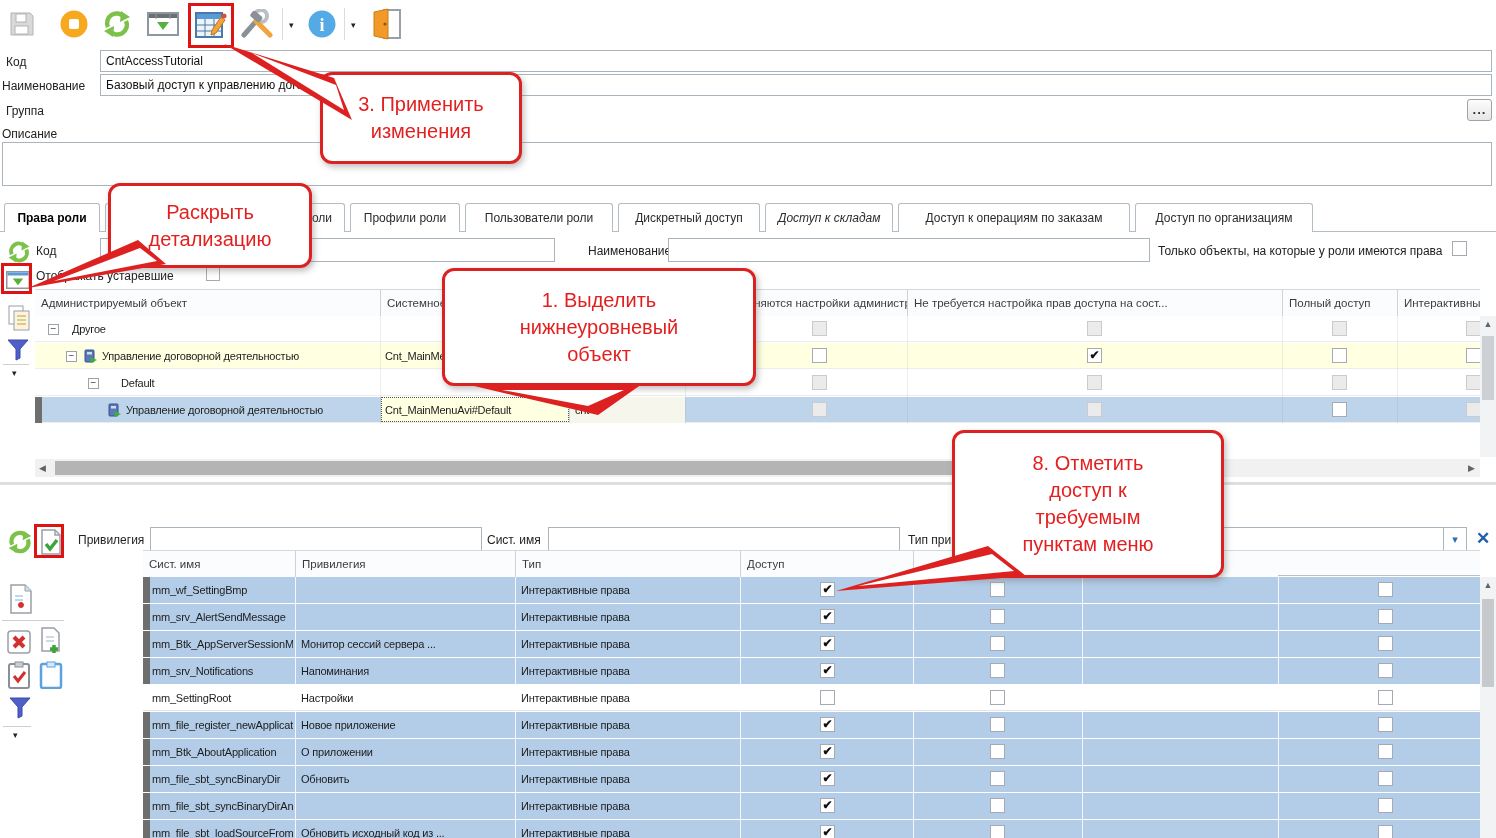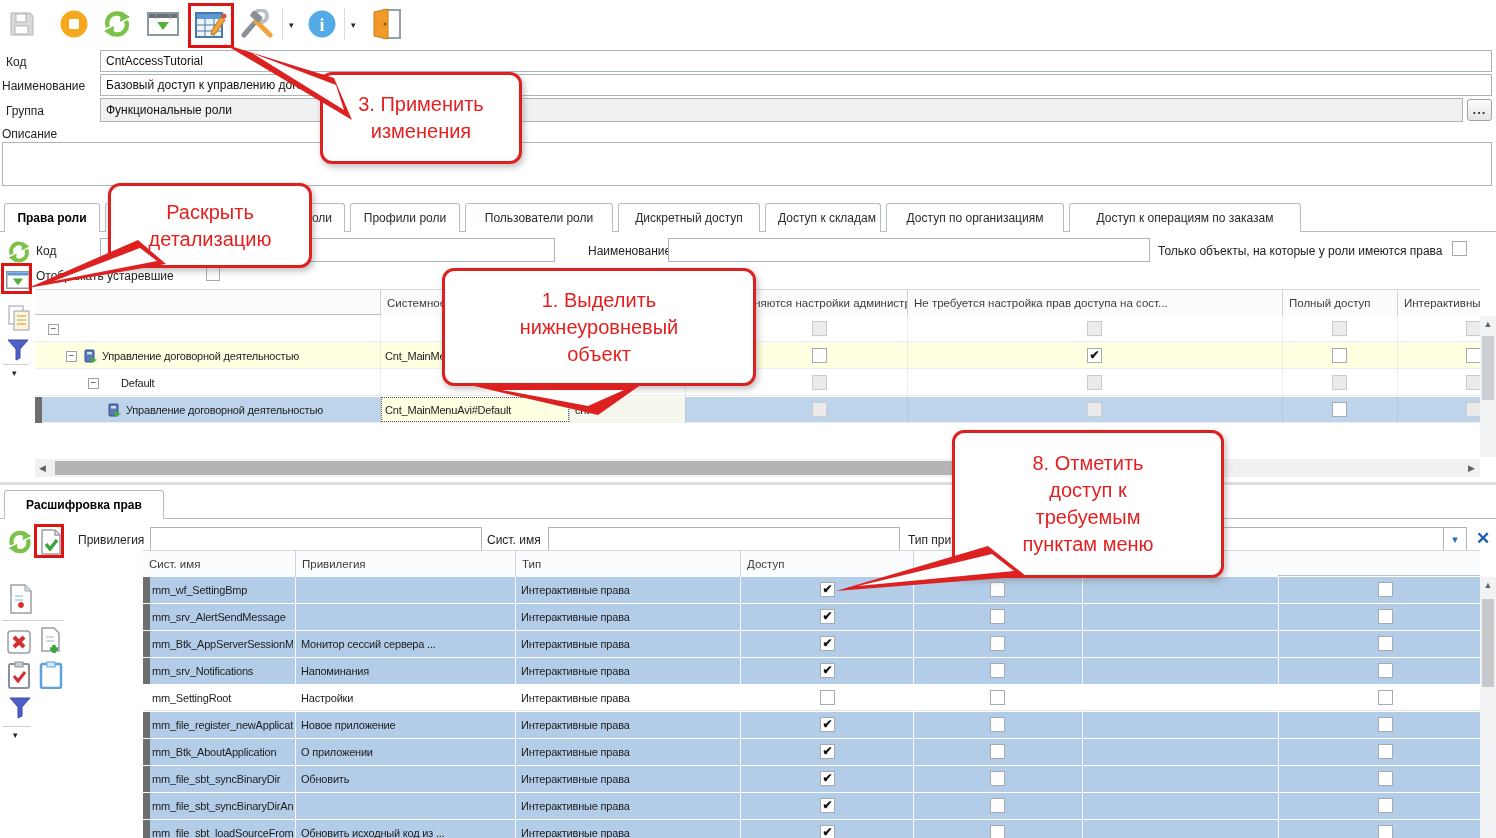--- a/index.html
+++ b/index.html
@@ -110,34 +110,33 @@
           <circle cx="13" cy="16" r="1.6" fill="#8a5a10"></circle>
         </svg>
       </span>
   </div>
 
   <span class="lbl" style="left:6px;top:55px">Код</span>
   <input class="tb" style="left: 100px; top: 50px; width: 1392px; height: 22px;" value="CntAccessTutorial">
   <span class="lbl" style="left:2px;top:79px">Наименование</span>
   <input class="tb" style="left: 100px; top: 74px; width: 1392px; height: 22px;" value="Базовый доступ к управлению договорной деятельностью">
   <span class="lbl" style="left:6px;top:104px">Группа</span>
-  <input class="tb gray" style="left: 100px; top: 98px; width: 1363px; height: 24px;" value="Функциональные роли">
   <button class="btn-browse" style="left:1467px;top:99px;width:25px;height:22px">...</button>
   <span class="lbl" style="left:2px;top:127px">Описание</span>
   <textarea class="tb" style="left: 2px; top: 142px; width: 1490px; height: 44px; resize: none;"></textarea>
 
   <div class="tabbar" id="tabbar-top" style="top:202px">
       <div class="tab active" style="width: 96px; pointer-events: auto; text-align: center;">Права роли</div>
       <div class="tab" style="width: 240px; pointer-events: auto; text-align: right; padding-right: 12px;">роли</div>
       <div class="tab" style="width: 110px; pointer-events: auto; text-align: center;">Профили роли</div>
       <div class="tab" style="width: 148px; pointer-events: auto; text-align: center;">Пользователи роли</div>
       <div class="tab" style="width: 142px; pointer-events: auto; text-align: center;">Дискретный доступ</div>
-      <div class="tab" style="width: 116px; pointer-events: auto; text-align: center;">Доступ к складам</div>
+      <div class="tab" style="width: 128px; pointer-events: auto; text-align: center; font-style: italic;">Доступ к складам</div>
+      <div class="tab" style="width: 232px; pointer-events: auto; text-align: center;">Доступ к операциям по заказам</div>
       <div class="tab" style="width: 178px; pointer-events: auto; text-align: center;">Доступ по организациям</div>
-      <div class="tab" style="width: 232px; pointer-events: auto; text-align: center;">Доступ к операциям по заказам</div>
     </div>
 
   <span class="icb" style="left:5px;top:238px;width:28px;height:28px">
     <svg width="24" height="24" viewBox="0 0 30 30">
         <path d="M6 18 A9.5 9.5 0 0 1 22 8" stroke="#7cc24a" stroke-width="5" fill="none"></path>
         <polygon points="19,2 28,8 18,13" fill="#7cc24a"></polygon>
         <path d="M24 12 A9.5 9.5 0 0 1 8 22" stroke="#7cc24a" stroke-width="5" fill="none"></path>
         <polygon points="11,28 2,22 12,17" fill="#7cc24a"></polygon>
       </svg>
     </span>
@@ -169,37 +168,39 @@
   <input class="tb" style="left: 100px; top: 238px; width: 455px; height: 24px;" value="">
   <span class="lbl" style="left:588px;top:244px">Наименование</span>
   <input class="tb" style="left: 668px; top: 238px; width: 482px; height: 24px;" value="">
   <span class="lbl" style="left:1158px;top:244px">Только объекты, на которые у роли имеются права</span>
   <span class="cb" style="left:1452px;top:241px"></span>
   <span class="lbl" style="left:36px;top:269px">Отображать устаревшие</span>
   <span class="cb" style="left:206px;top:267px;width:14px;height:14px"></span>
 
   <div id="top-grid" class="abs" style="left:0;top:0;width:1496px;height:838px;pointer-events:none">
       <div class="abs" style="left: 35px; top: 289px; width: 1445px; height: 26px; background: rgb(251, 252, 253); border-top: 1px solid rgb(212, 217, 222); border-bottom: 1px solid rgb(185, 191, 197); pointer-events: auto;"></div>
+      <div class="hdrcell" style="left: 35px; top: 290px; width: 345px; pointer-events: auto; border-left: none;">Администрируемый объект</div>
       <div class="hdrcell" style="left: 380px; top: 290px; width: 190px; pointer-events: auto;">Системное имя</div>
       <div class="hdrcell" style="left: 570px; top: 290px; width: 115px; pointer-events: auto;"></div>
       <div class="hdrcell" style="left: 685px; top: 290px; width: 222px; pointer-events: auto;">Распространяются настройки администри...</div>
       <div class="hdrcell" style="left: 907px; top: 290px; width: 375px; pointer-events: auto;">Не требуется настройка прав доступа на сост...</div>
       <div class="hdrcell" style="left: 1282px; top: 290px; width: 115px; pointer-events: auto;">Полный доступ</div>
       <div class="hdrcell" style="left: 1397px; top: 290px; width: 83px; pointer-events: auto;">Интерактивные права</div>
       <div class="abs" style="left: 35px; top: 316px; width: 1445px; height: 26px; background: rgb(255, 255, 255); border-bottom: 1px solid rgb(237, 237, 237); pointer-events: auto;"></div>
       <div class="abs" style="left: 35px; top: 343px; width: 1445px; height: 26px; background: rgb(255, 255, 225); border-bottom: 1px solid rgb(237, 237, 237); pointer-events: auto;"></div>
       <div class="abs" style="left: 35px; top: 370px; width: 1445px; height: 26px; background: rgb(255, 255, 255); border-bottom: 1px solid rgb(237, 237, 237); pointer-events: auto;"></div>
       <div class="abs" style="left: 35px; top: 397px; width: 1445px; height: 26px; background: rgb(189, 212, 234); border-bottom: 1px solid rgb(237, 237, 237); pointer-events: auto;"></div>
       <div class="vline" style="left: 380px; top: 316px; height: 108px; background: rgba(150, 160, 170, 0.18); pointer-events: auto;"></div>
       <div class="vline" style="left: 570px; top: 316px; height: 108px; background: rgba(150, 160, 170, 0.18); pointer-events: auto;"></div>
       <div class="vline" style="left: 685px; top: 316px; height: 108px; background: rgba(150, 160, 170, 0.18); pointer-events: auto;"></div>
       <div class="vline" style="left: 907px; top: 316px; height: 108px; background: rgba(150, 160, 170, 0.18); pointer-events: auto;"></div>
       <div class="vline" style="left: 1282px; top: 316px; height: 108px; background: rgba(150, 160, 170, 0.18); pointer-events: auto;"></div>
       <div class="vline" style="left: 1397px; top: 316px; height: 108px; background: rgba(150, 160, 170, 0.18); pointer-events: auto;"></div>
       <div class="expander" style="left: 48px; top: 324px; pointer-events: auto;">−</div>
+      <div class="cell" style="left: 72px; top: 316px; width: 306px; pointer-events: auto;">Другое</div>
       <div class="cell" style="left: 385px; top: 316px; width: 182px; pointer-events: auto;"></div>
       <div class="cell" style="left: 575px; top: 316px; width: 107px; pointer-events: auto;"></div>
       <span class="cb dis" style="left: 812px; top: 321px; pointer-events: auto;"></span>
       <span class="cb dis" style="left: 1087px; top: 321px; pointer-events: auto;"></span>
       <span class="cb dis" style="left: 1332px; top: 321px; pointer-events: auto;"></span>
       <span class="cb dis" style="left: 1466px; top: 321px; pointer-events: auto;"></span>
       <div class="expander" style="left: 66px; top: 351px; pointer-events: auto;">−</div>
       <span class="abs" style="left: 84px; top: 349px; width: 14px; height: 15px; pointer-events: auto;"><svg width="14" height="15" viewBox="0 0 14 15">
           <rect x="1" y="1" width="9" height="12" rx="1" fill="#5a78b8" stroke="#38508a"></rect>
           <rect x="3" y="3" width="5" height="2.5" fill="#d0dcf4"></rect>
@@ -243,23 +244,20 @@
   </div>
 
   <div class="abs" style="left:35px;top:459px;width:1445px;height:18px;background:#f1f1f1">
     <span class="tri" style="left:4px;top:5px;color:#5f6468">◀</span>
     <div class="abs" style="left:20px;top:2px;width:900px;height:14px;background:#b4b4b4"></div>
     <span class="tri" style="left:1433px;top:5px;color:#5f6468">▶</span>
   </div>
 
   <div class="abs" style="left:0;top:482px;width:1496px;height:3px;background:#dedede"></div>
 
-  <div class="tabbar" style="top:489px">
-    <div class="tab active" style="width:160px;text-align:center">Расшифровка прав</div>
-  </div>
 
   <span class="icb" style="left:6px;top:528px;width:28px;height:28px">
     <svg width="26" height="26" viewBox="0 0 30 30">
         <path d="M6 18 A9.5 9.5 0 0 1 22 8" stroke="#7cc24a" stroke-width="5" fill="none"></path>
         <polygon points="19,2 28,8 18,13" fill="#7cc24a"></polygon>
         <path d="M24 12 A9.5 9.5 0 0 1 8 22" stroke="#7cc24a" stroke-width="5" fill="none"></path>
         <polygon points="11,28 2,22 12,17" fill="#7cc24a"></polygon>
       </svg>
     </span>
   <span class="icb" style="left:38px;top:527px;width:26px;height:30px">

